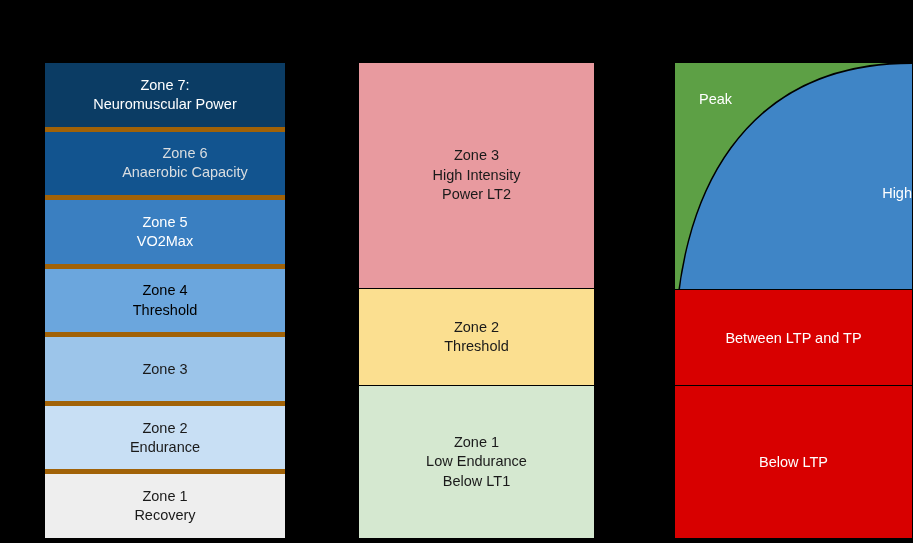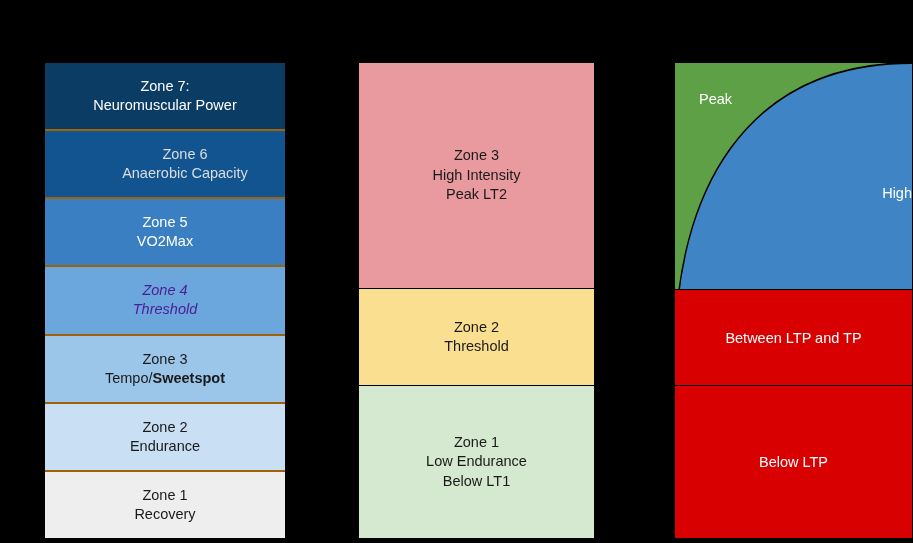--- a/index.html
+++ b/index.html
@@ -32,21 +32,21 @@
     flex-direction: column;
     border: 1px solid #000000;
     box-sizing: border-box;
   }
   .zone-band {
     flex: 1 1 0;
     display: flex;
     flex-direction: column;
     align-items: center;
     justify-content: center;
-    border-bottom: 2px solid #a16207;
+    border-bottom: 5px solid #a16207;
     box-sizing: border-box;
     text-align: center;
     line-height: 1.32;
     font-size: 14.5px;
   }
   .zone-band:last-child { border-bottom: none; }
   .zone-band .l1, .zone-band .l2 { display: block; white-space: nowrap; }
   .zone-band .l2 b { font-weight: bold; }
 
   
@@ -144,48 +144,47 @@
     <div class="zone-band" style="background: rgb(18, 84, 143); color: rgb(217, 221, 224); padding-left: 40px;">
       <span class="l1">Zone 6</span>
       <span class="l2">Anaerobic Capacity</span>
     </div>
 
     <div class="zone-band" style="background: rgb(58, 127, 193); color: #ffffff;">
       <span class="l1">Zone 5</span>
       <span class="l2">VO2Max</span>
     </div>
 
-    <div class="zone-band" style="background: rgb(107, 166, 221); color: #4c1d95; font-style: italic;">
+    <div class="zone-band" style="background: rgb(107, 166, 221); color: #000000;">
       <span class="l1">Zone 4</span>
       <span class="l2">Threshold</span>
     </div>
 
     <div class="zone-band" style="background: rgb(156, 197, 234); color: rgb(26, 26, 26);">
       <span class="l1">Zone 3</span>
-      <span class="l2"><span>Tempo/</span><b>Sweetspot</b></span>
     </div>
 
     <div class="zone-band" style="background: rgb(200, 223, 244); color: rgb(26, 26, 26);">
       <span class="l1">Zone 2</span>
       <span class="l2">Endurance</span>
     </div>
 
     <div class="zone-band" style="background: rgb(238, 238, 238); color: rgb(26, 26, 26);">
       <span class="l1">Zone 1</span>
       <span class="l2">Recovery</span>
     </div>
 
   </div>
 
   <div class="col-zones3">
 
     <div class="zone3-band" style="background: rgb(232, 154, 159); height: 226px; flex: 0 0 226px;">
       <span>Zone 3</span>
       <span>High Intensity</span>
-      <span>Peak LT2</span>
+      <span>Power LT2</span>
     </div>
 
     <div class="zone3-band" style="background: rgb(251, 223, 144); height: 97px; flex: 0 0 97px;">
       <span>Zone 2</span>
       <span>Threshold</span>
     </div>
 
     <div class="zone3-band" style="background: rgb(213, 232, 208); height: 152px; flex: 0 0 152px;">
       <span>Zone 1</span>
       <span>Low Endurance</span>

